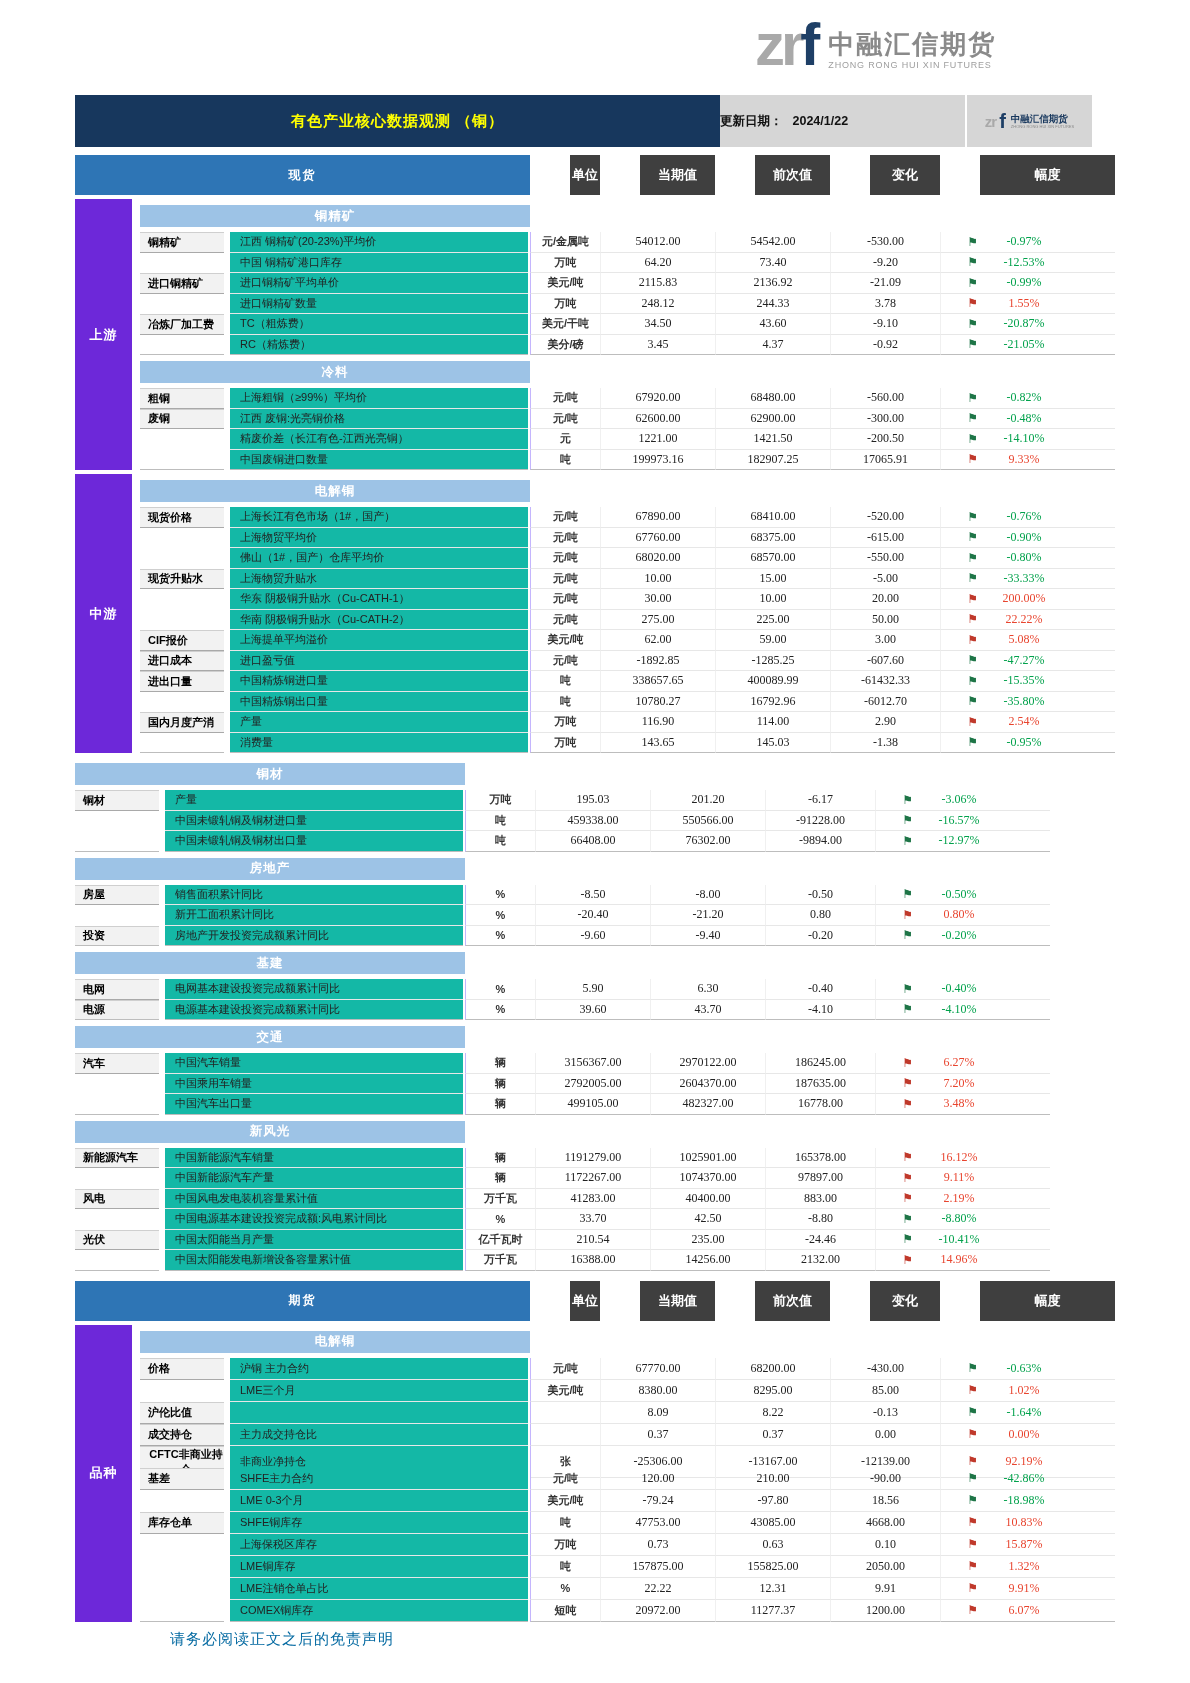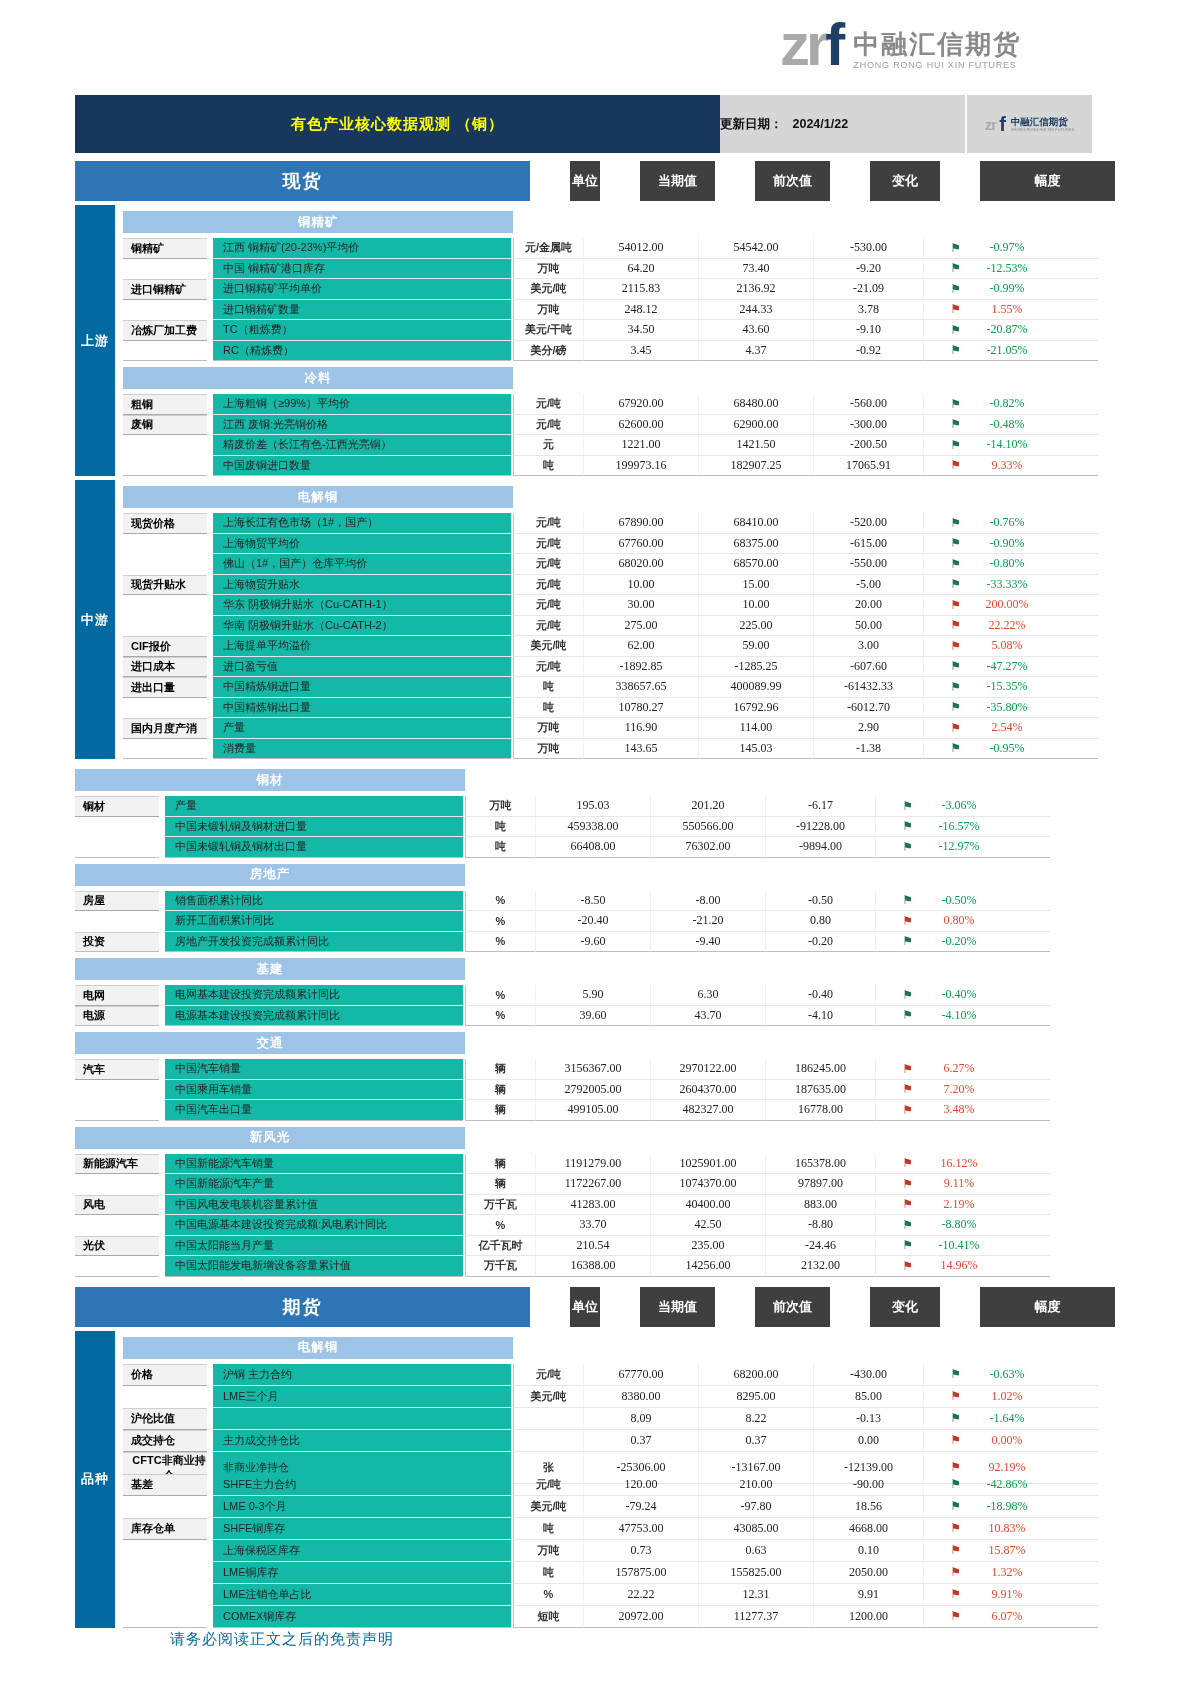--- a/index.html
+++ b/index.html
@@ -1,49 +1,49 @@
 <!DOCTYPE html>
 <html><head>
 <meta charset="utf-8">
 <style>
   html,body{margin:0;padding:0;background:#fff;}
   body{font-family:"Liberation Sans","DejaVu Sans",sans-serif;}
   .page{position:relative;width:1190px;height:1683px;background:#fff;overflow:hidden;}
 
   
-  .brand{position:absolute;left:780px;top:14px;display:flex;align-items:flex-start;}
+  .brand{position:absolute;left:755px;top:14px;display:flex;align-items:flex-start;}
   .brand .zrf{font-size:60px;font-weight:bold;letter-spacing:-4px;line-height:62px;}
   .brand .zr{color:#A9A9A9;}
   .brand .f{color:#1E3F66;}
   .brand .btxt{margin-left:12px;padding-top:16px;}
   .brand .bcn{font-size:26px;font-weight:bold;color:#8A8A8A;letter-spacing:2px;line-height:28px;}
   .brand .ben{font-size:9px;color:#9E9E9E;letter-spacing:0.8px;margin-top:2px;}
 
   .sheet{position:absolute;left:75px;top:95px;width:1040px;}
 
   
-  .titlebar{display:grid;grid-template-columns:645px 245px 127px 23px;height:58px;}
+  .titlebar{display:grid;grid-template-columns:645px 245px 127px 23px;height:52px;}
   .t-navy{background:#17375D;display:flex;align-items:center;justify-content:center;}
   .t-navy span{color:#FFFF00;font-weight:bold;font-size:15px;letter-spacing:1px;}
   .t-date{background:#D6D6D6;display:flex;align-items:center;gap:10px;font-size:12.5px;font-weight:bold;color:#111;}
   .t-logo{background:#D6D6D6;border-left:2px solid #fff;display:flex;align-items:center;justify-content:center;gap:3px;}
   .t-logo .mz{font-size:15px;font-weight:bold;color:#A9A9A9;letter-spacing:-1px;}
   .t-logo .mf{font-size:20px;font-weight:bold;color:#1E3F66;margin-right:2px;}
   .t-logo .mcn{font-size:9.5px;font-weight:bold;color:#17375D;line-height:10px;}
   .t-logo .men{font-size:4px;color:#8A8A8A;line-height:5px;}
 
   
   .colhead{display:grid;grid-template-columns:455px 70px 115px 115px 110px 175px;height:40px;margin-top:8px;}
   .colhead .ch{background:#3F3F3F;border-left:4px solid #fff;display:flex;align-items:center;justify-content:center;color:#fff;font-weight:bold;font-size:13px;margin-left:36px;}
-  .colhead .ch-label{background:#2E75B5;display:flex;align-items:center;justify-content:center;color:#fff;font-weight:bold;font-size:18px;letter-spacing:2px;}
+  .colhead .ch-label{background:#2E75B5;display:flex;align-items:center;justify-content:center;color:#fff;font-weight:bold;font-size:12px;letter-spacing:2px;}
 
   
   .tbody{margin-top:0;}
   .stage-block{display:flex;margin-top:4px;}
-  .stage-bar{width:40px;margin-right:8px;background:#0369a1;display:flex;align-items:center;justify-content:center;color:#fff;font-weight:bold;font-size:13px;letter-spacing:1px;}
+  .stage-bar{width:57px;margin-right:8px;background:#6d28d9;display:flex;align-items:center;justify-content:center;color:#fff;font-weight:bold;font-size:13px;letter-spacing:1px;}
   .stage-content{width:975px;text-align:center;}
   .sec-bar{width:390px;height:22px;margin:6px 0 5px 0;background:#9DC3E6;color:#fff;font-weight:bold;font-size:12.5px;letter-spacing:1px;display:flex;align-items:center;justify-content:center;}
   .row{display:grid;grid-template-columns:90px 300px 70px 115px 115px 110px 38px 92px 1fr;height:20.5px;align-items:stretch;}
   .frow{height:22px;}
   .rows .row:last-child .cell{border-bottom:1px solid #BDBDBD;}
   .cell{display:flex;align-items:center;border-bottom:1px solid #E7E7E7;font-size:11px;color:#333;}
   .gcell{border-bottom:none;padding-left:8px;font-weight:bold;color:#000;width:84px;box-sizing:border-box;}
   .gcell.has{background:#F2F2F2;border-top:1px solid #CFCFCF;border-bottom:1px solid #A9A9A9;}
   .ncell{background:#14b8a6;padding-left:10px;margin-right:2px;color:#222;}
   .ucell{justify-content:center;border-left:1px solid #c4b5fd;font-weight:bold;}

